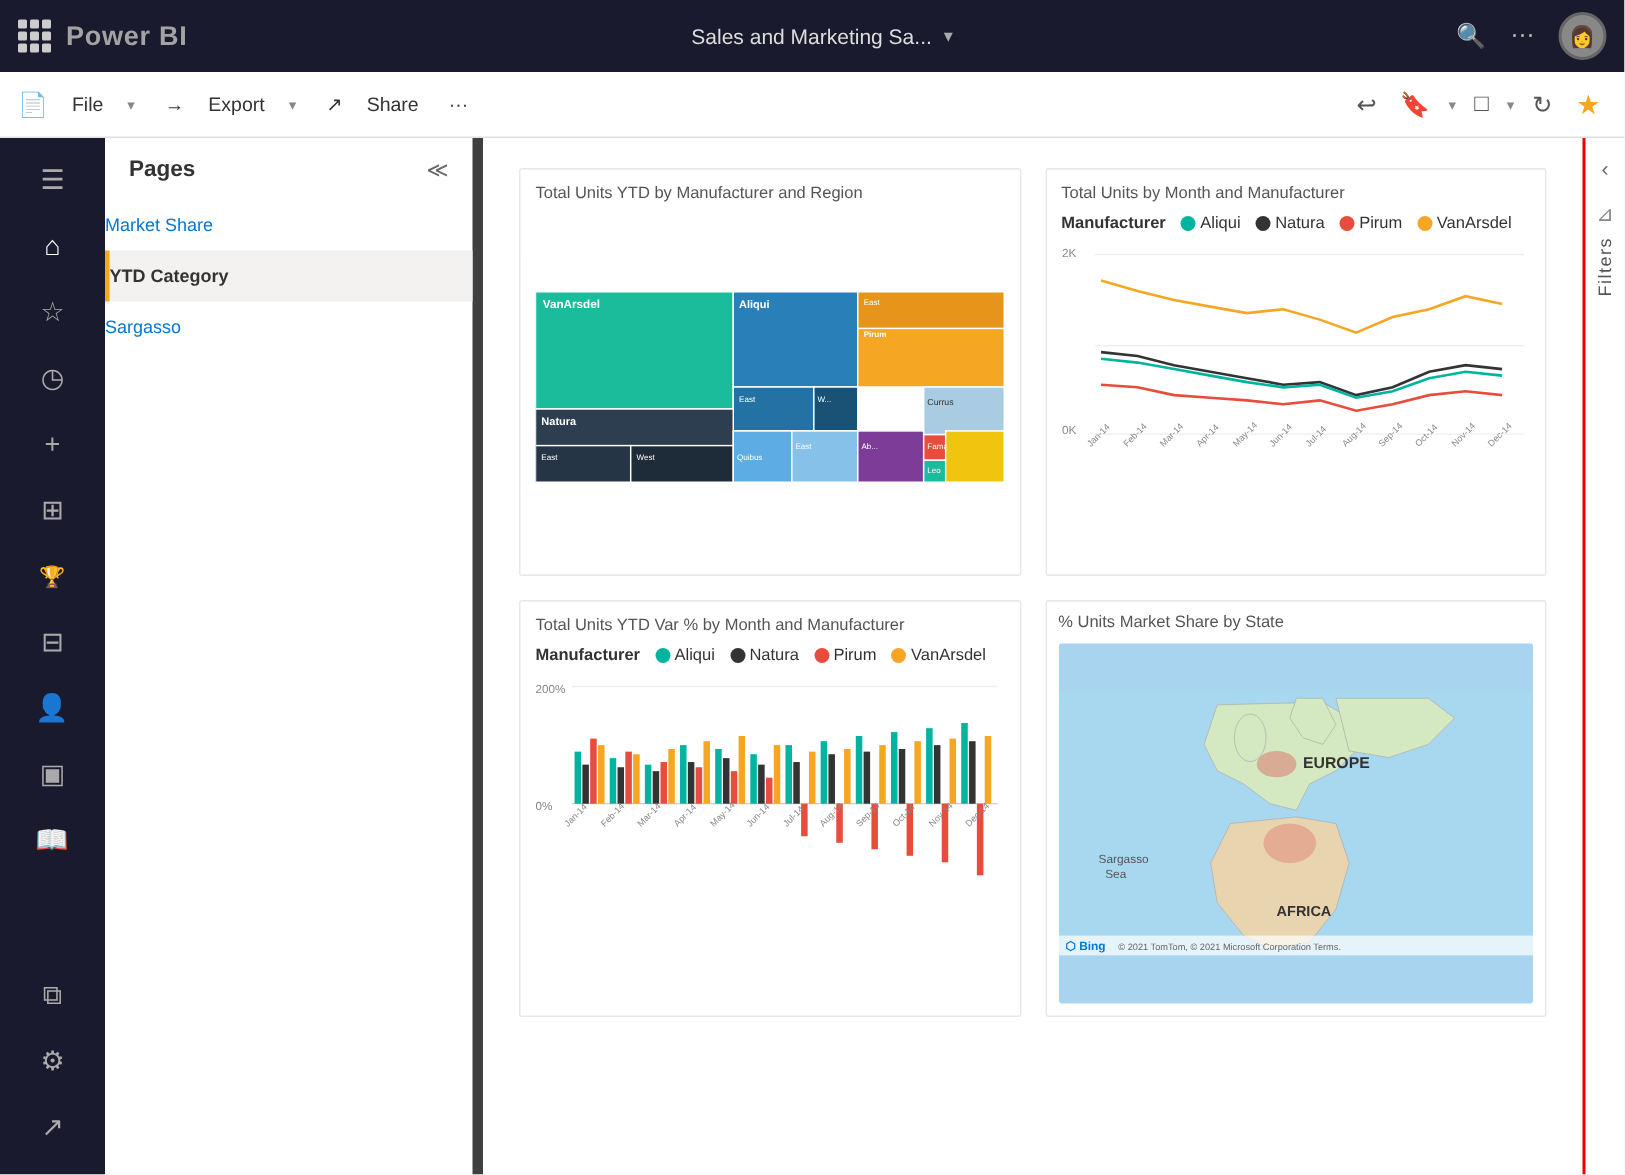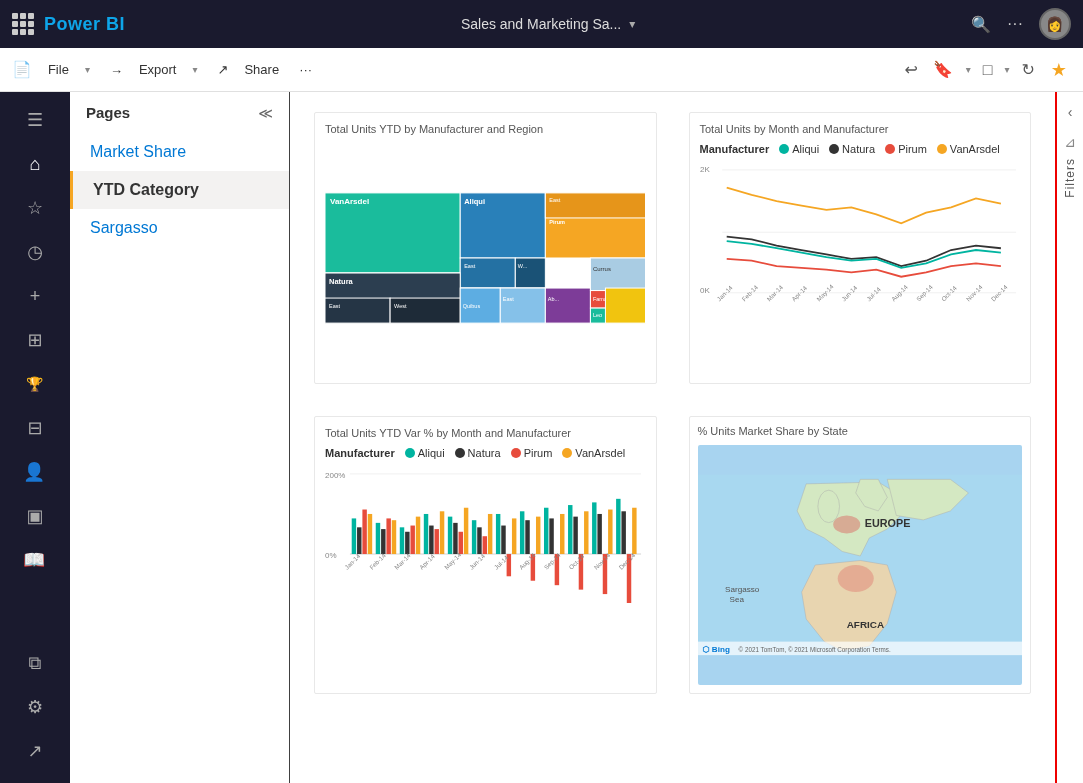--- a/index.html
+++ b/index.html
@@ -24,21 +24,21 @@
     }
     .topbar-grid-icon span {
       background: #ccc;
       border-radius: 1px;
       width: 6px;
       height: 6px;
     }
     .topbar-brand {
       font-size: 18px;
       font-weight: 700;
-      color: #0ea5e9;
+      color: #a3a3a3;
       letter-spacing: 0.5px;
     }
     .topbar-center {
       flex: 1;
       display: flex;
       align-items: center;
       justify-content: center;
       gap: 8px;
     }
     .topbar-title {
@@ -147,23 +147,23 @@
       margin-top: auto;
       display: flex;
       flex-direction: column;
       align-items: center;
       gap: 4px;
       padding-bottom: 12px;
     }
 
     
     .pages-panel {
-      width: 220px;
+      width: 252px;
       background: white;
-      border-right: 1px solid #404040;
+      border-right: 7px solid #404040;
       padding: 12px 0;
     }
     .pages-header {
       display: flex;
       align-items: center;
       justify-content: space-between;
       padding: 0 16px 12px 16px;
     }
     .pages-title {
       font-size: 15px;
@@ -171,23 +171,23 @@
       color: #333;
     }
     .pages-collapse {
       background: none;
       border: none;
       cursor: pointer;
       color: #666;
       font-size: 14px;
     }
     .page-item {
-      padding: 10px 20px;
-      cursor: pointer;
-      font-size: 16px;
+      padding: 10px 0;
+      cursor: pointer;
+      font-size: 12px;
       color: #0078d4;
     }
     .page-item.active {
       background: #f3f2f1;
       color: #333;
       font-weight: 600;
       border-left: 3px solid #f5a623;
     }
 
     
@@ -204,21 +204,21 @@
       color: #333;
       text-align: center;
       margin-bottom: 20px;
       letter-spacing: 0.5px;
     }
 
     
     .charts-grid {
       display: grid;
       grid-template-columns: 1fr 1fr;
-      gap: 32px;
+      gap: 16px;
     }
 
     .chart-panel {
       border: 1px solid #e8e8e8;
       border-radius: 2px;
       padding: 10px;
       background: white;
     }
     .chart-title {
       font-size: 11px;

